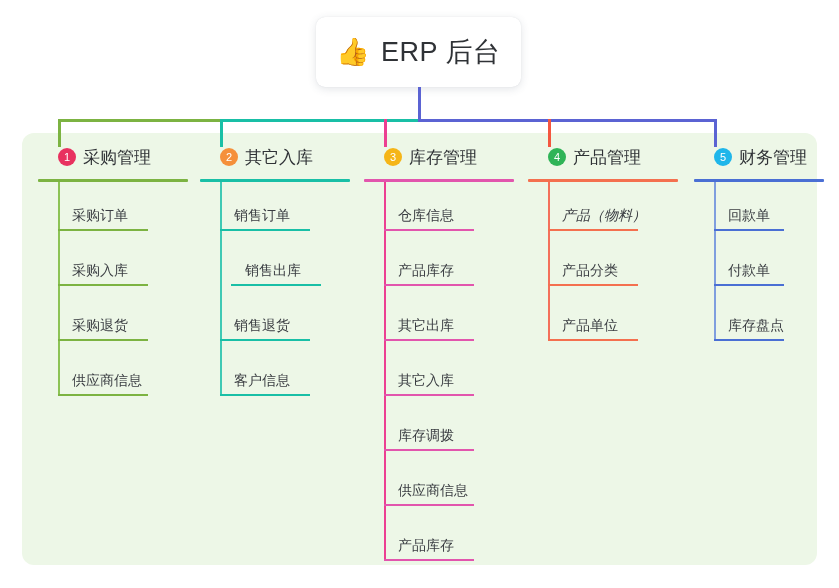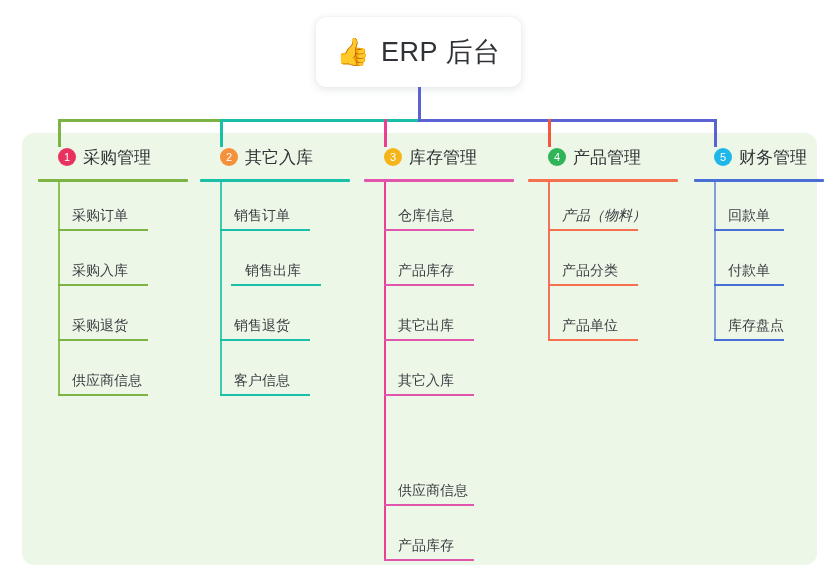--- a/index.html
+++ b/index.html
@@ -176,20 +176,24 @@
             <div class="rule" style="background: rgb(226, 85, 173); width: 90px;"></div>
           </div>
           <div class="leaf" style="top: 110px; position: absolute; left: 0px; width: 150px;">
             <span class="lbl">其它出库</span>
             <div class="rule" style="background: rgb(226, 85, 173); width: 90px;"></div>
           </div>
           <div class="leaf" style="top: 165px; position: absolute; left: 0px; width: 150px;">
             <span class="lbl">其它入库</span>
             <div class="rule" style="background: rgb(226, 85, 173); width: 90px;"></div>
           </div>
+          <div class="leaf" style="top: 220px; position: absolute; left: 0px; width: 150px;">
+            <span class="lbl">库存调拨</span>
+            <div class="rule" style="background: rgb(226, 85, 173); width: 90px;"></div>
+          </div>
           <div class="leaf" style="top: 275px; position: absolute; left: 0px; width: 150px;">
             <span class="lbl">供应商信息</span>
             <div class="rule" style="background: rgb(226, 85, 173); width: 90px;"></div>
           </div>
           <div class="leaf" style="top: 330px; position: absolute; left: 0px; width: 150px;">
             <span class="lbl">产品库存</span>
             <div class="rule" style="background: rgb(226, 85, 173); width: 90px;"></div>
           </div>
         </div>
       </div>

